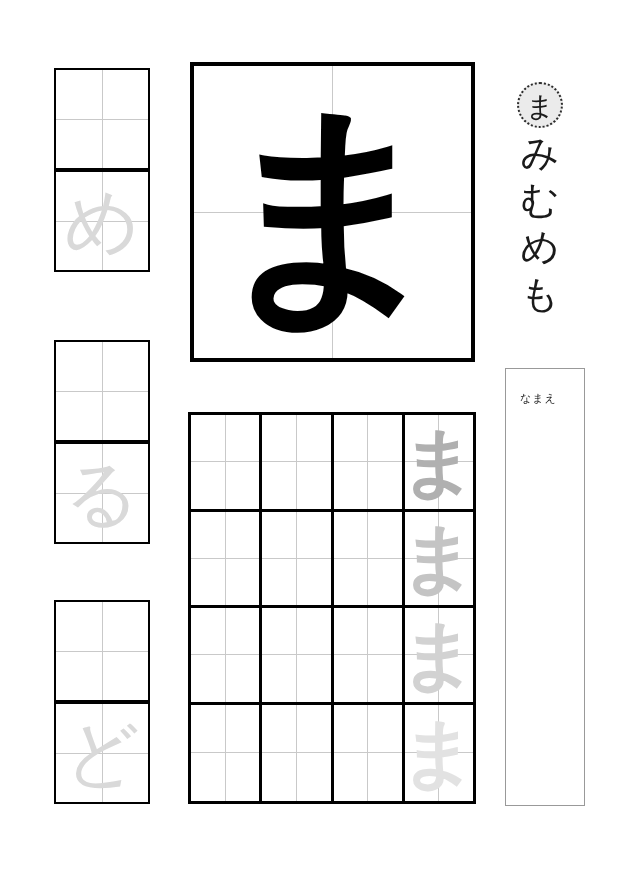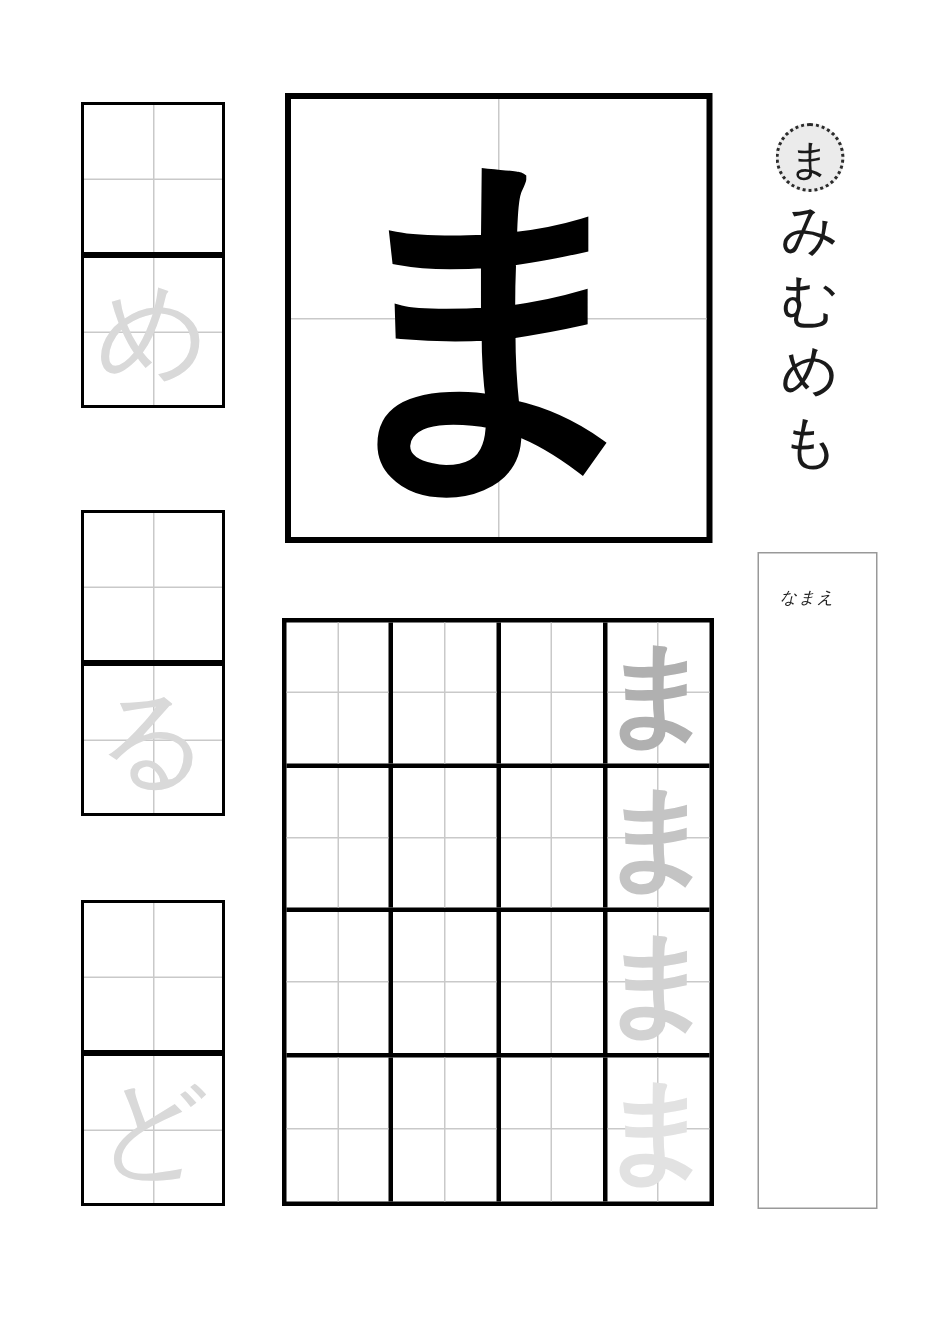--- a/index.html
+++ b/index.html
@@ -168,21 +168,20 @@
     border: 1px solid #999;
     background: #fff;
   }
   #name-box .name-label {
     position: absolute;
     top: 22px;
     left: 14px;
     font-size: 11px;
     color: #222;
     letter-spacing: 1px;
-    font-style: italic;
   }
 </style>
 </head>
 <body>
 
 <div class="left-block" id="left-block-1" style="left:54px; top:68px;">
   <div class="sq top">
     <div class="vline"></div>
     <div class="hline"></div>
   </div>

